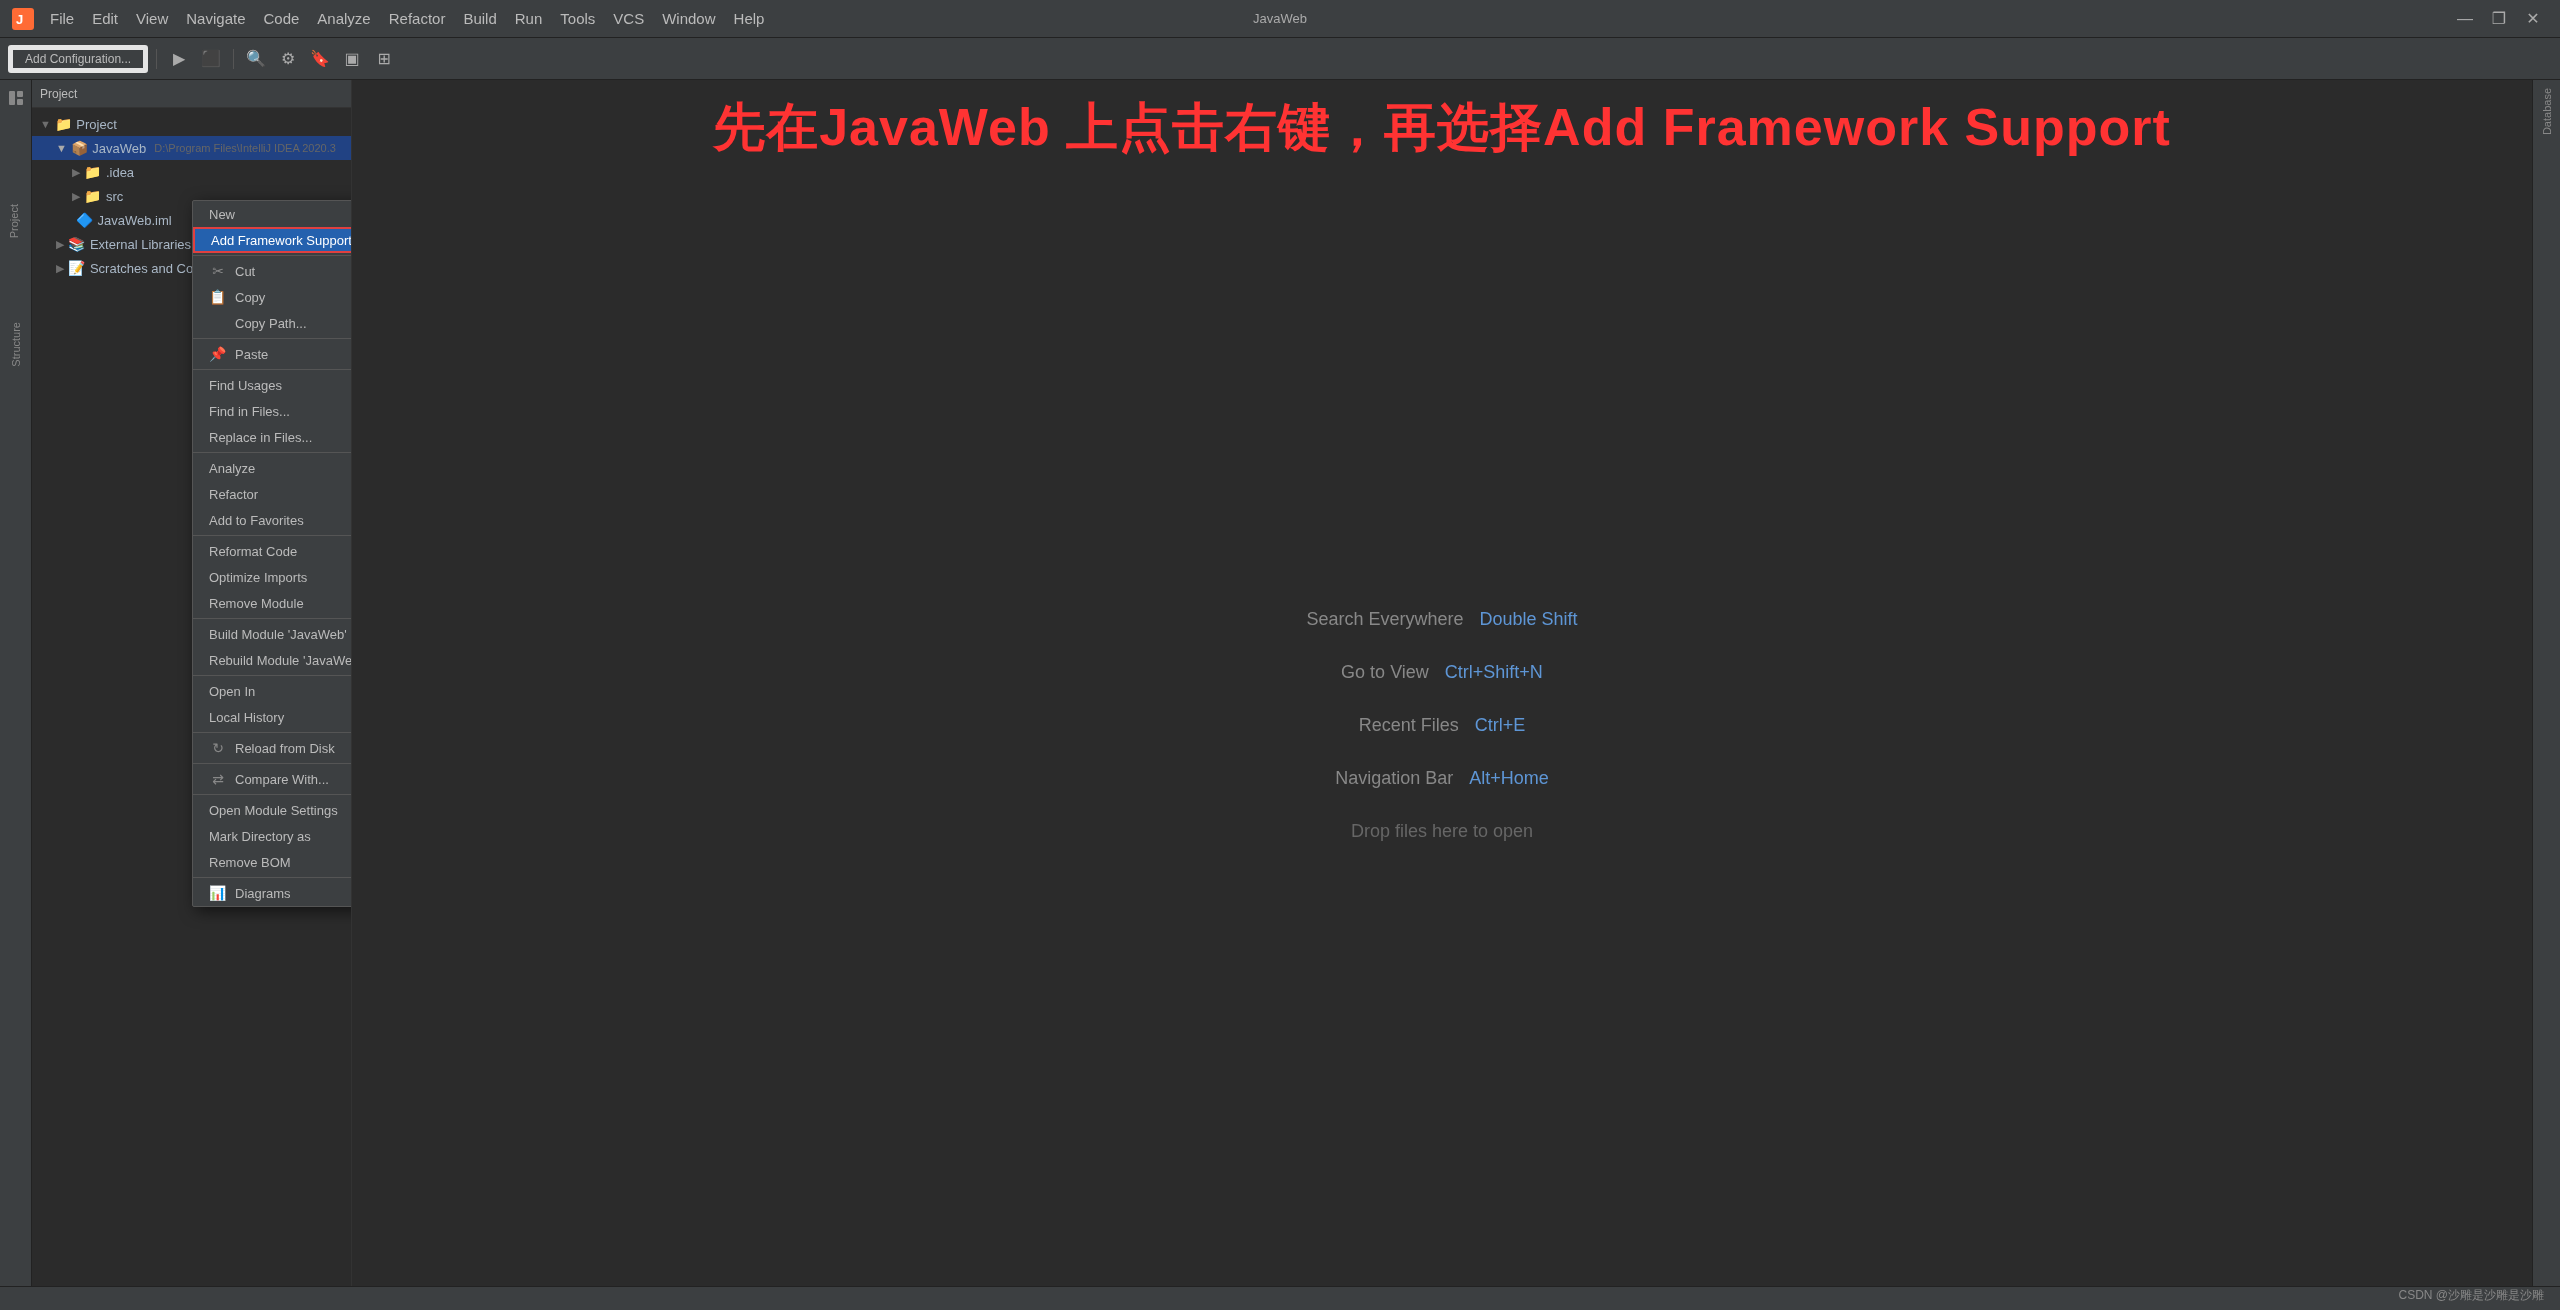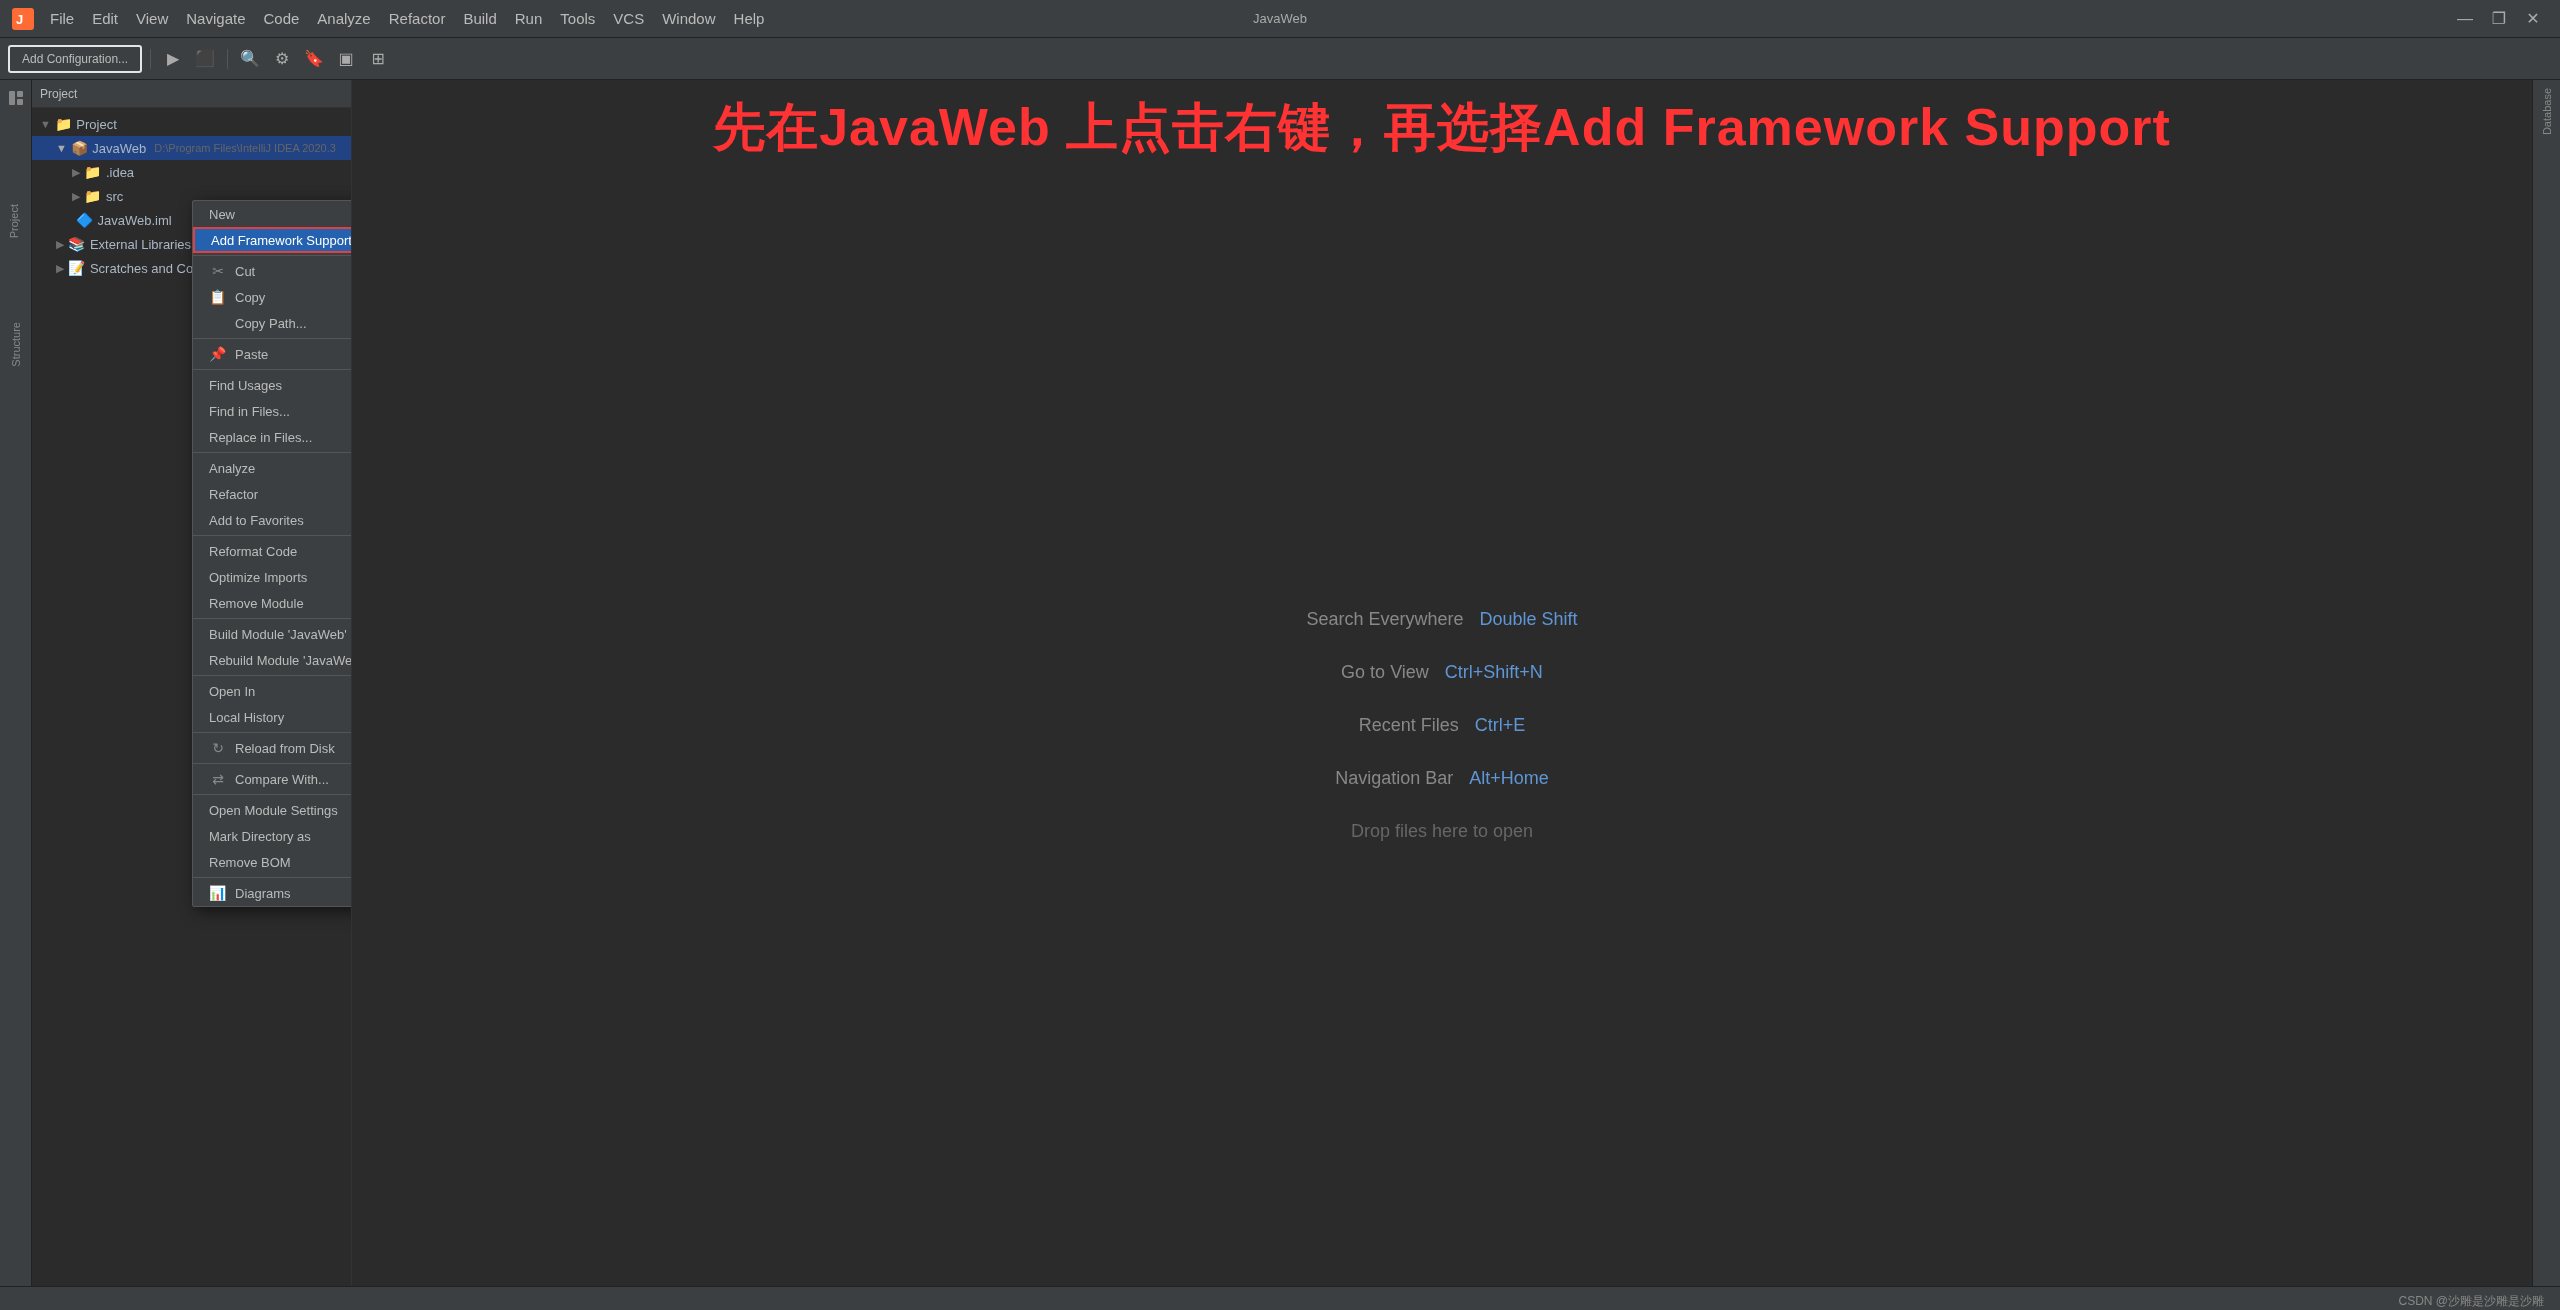--- a/index.html
+++ b/index.html
@@ -79,21 +79,21 @@
     }
     .toolbar-separator {
       width: 1px;
       height: 20px;
       background: #555;
       margin: 0 4px;
     }
     .add-config-btn {
       background: #3c3f41;
       color: #bbb;
-      border: 2px solid #e5e5e5;
+      border: 5px solid #e5e5e5;
       padding: 4px 12px;
       font-size: 12px;
       cursor: pointer;
       border-radius: 3px;
       height: 28px;
       display: flex;
       align-items: center;
     }
 
     
@@ -269,21 +269,21 @@
     
     .status-bar {
       position: absolute;
       bottom: 0;
       left: 0;
       right: 0;
       height: 24px;
       background: #3c3f41;
       border-top: 1px solid #222;
       display: flex;
-      align-items: flex-end;
+      align-items: flex-start;
       padding: 0 16px;
       justify-content: flex-end;
       font-size: 12px;
       color: #888;
     }
 
     
     .left-panel-label {
       writing-mode: vertical-rl;
       transform: rotate(180deg);

